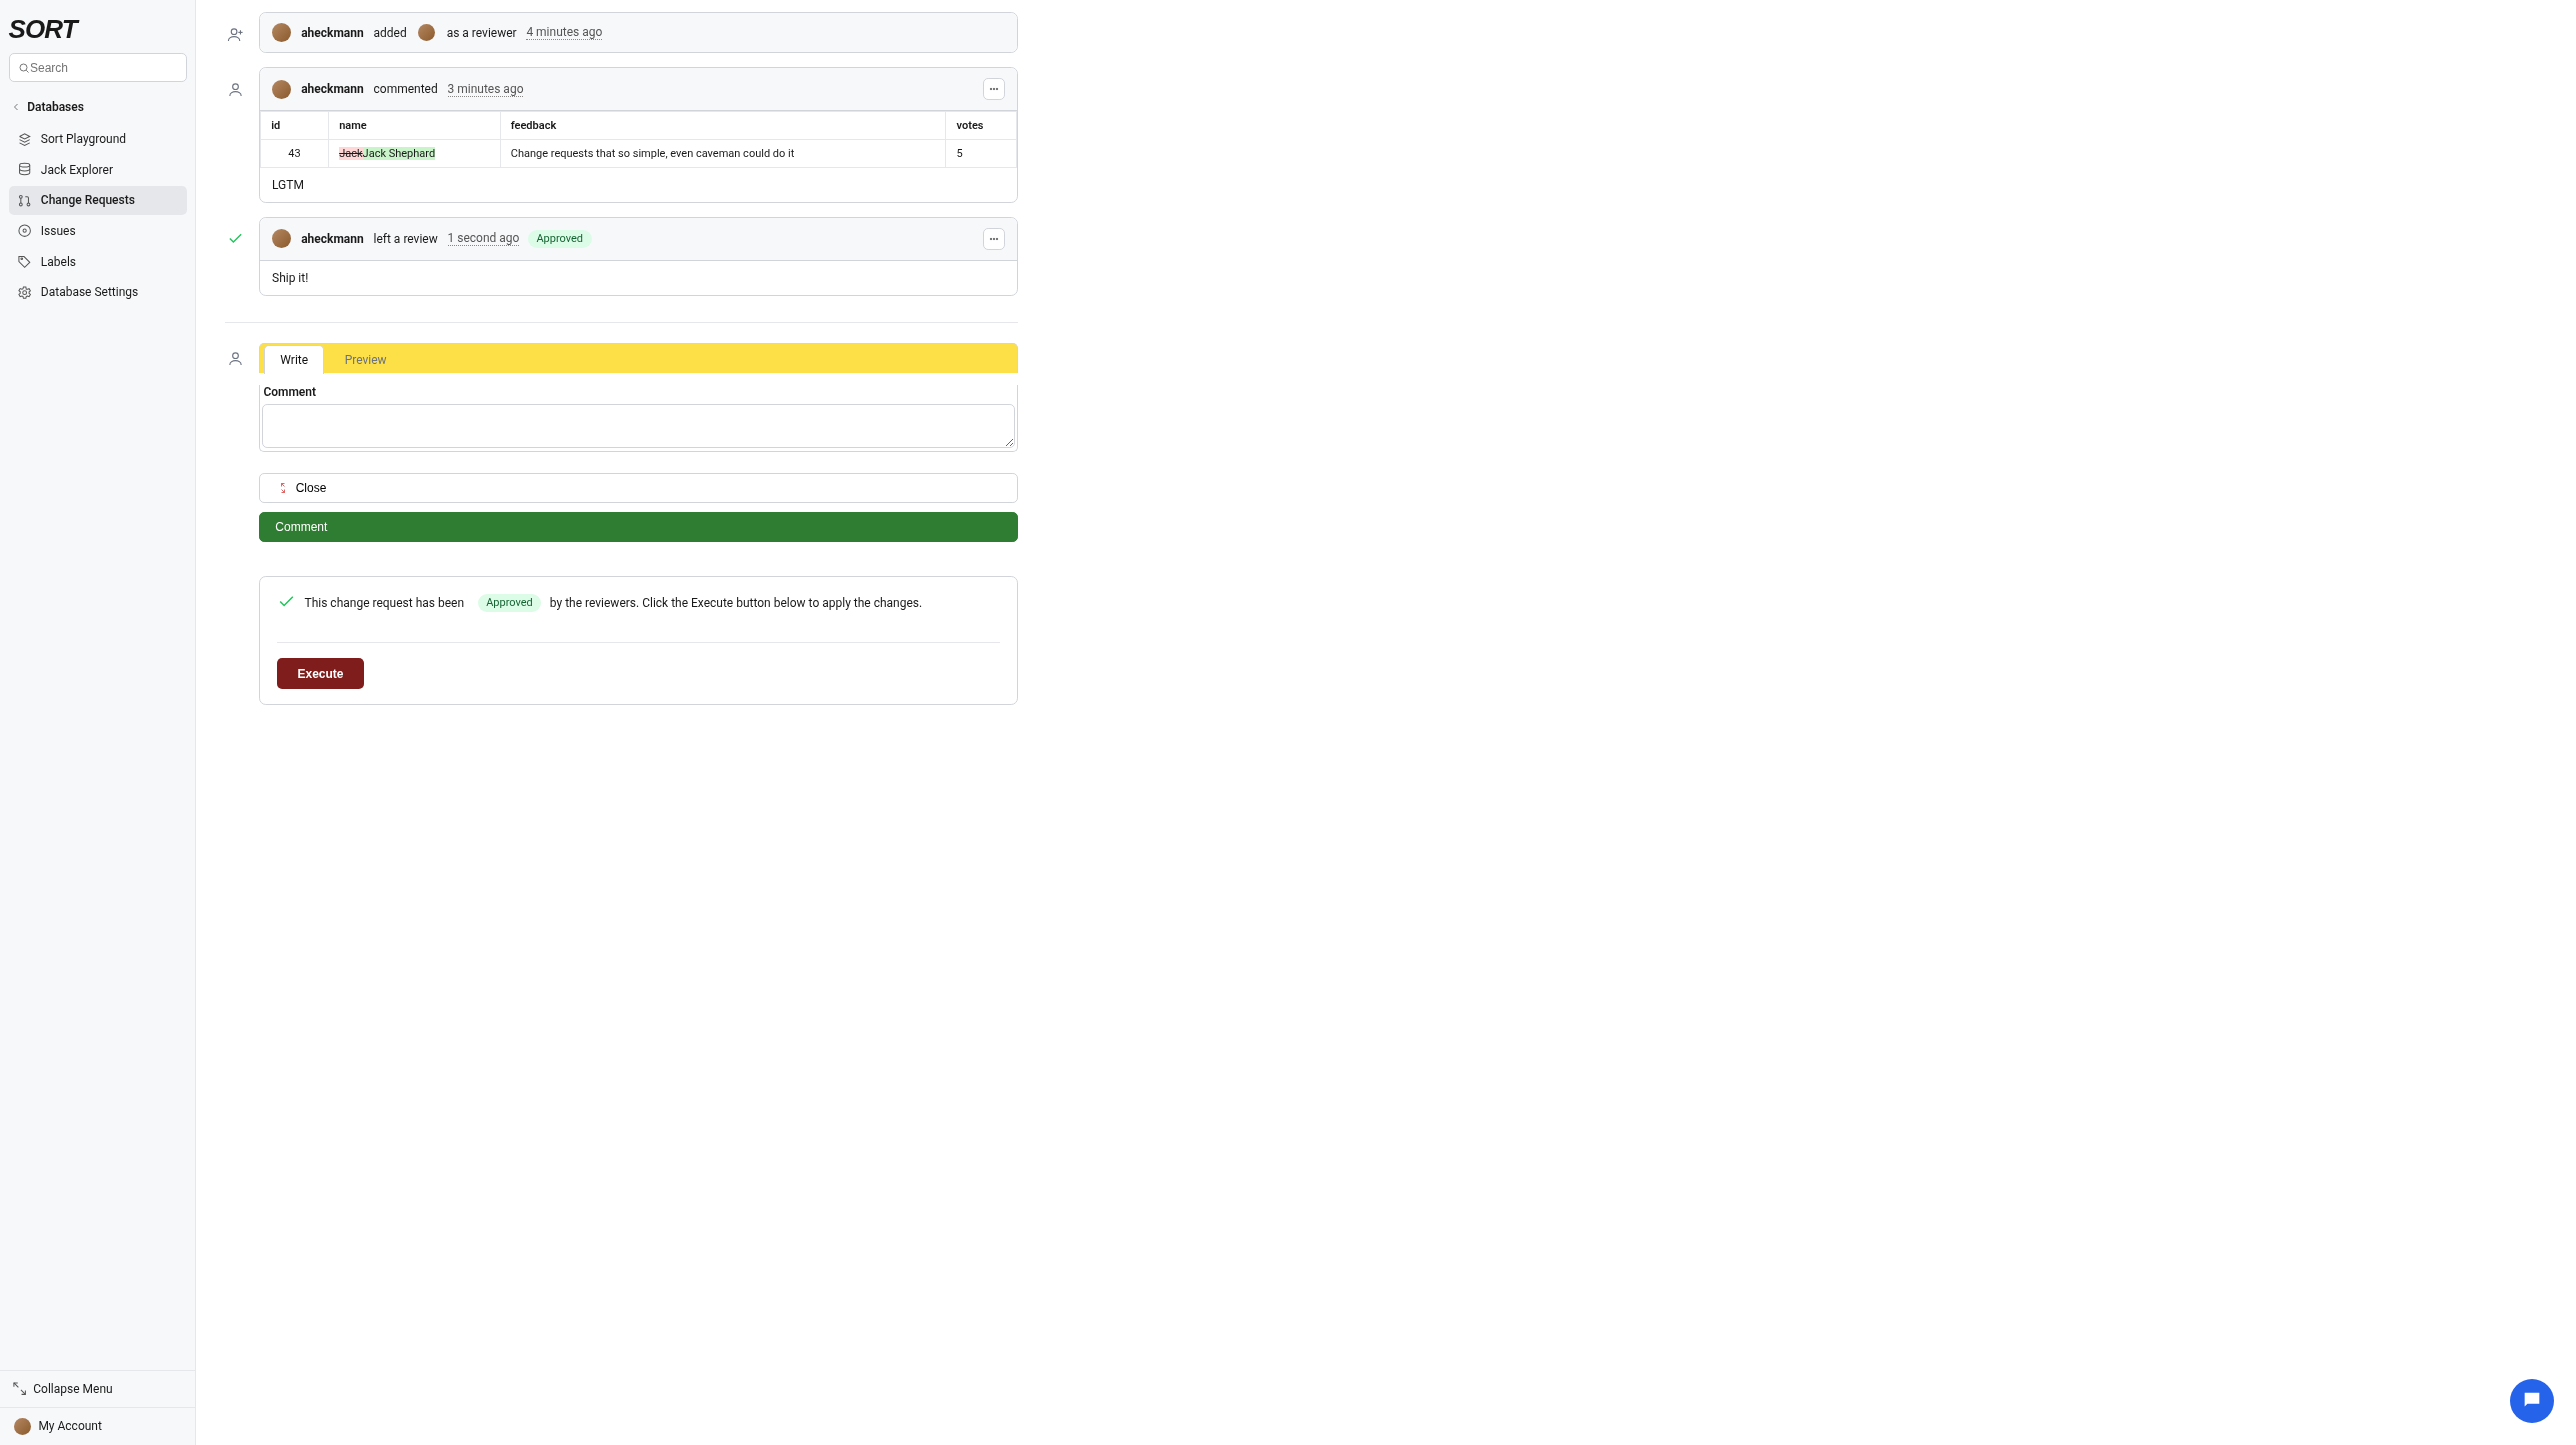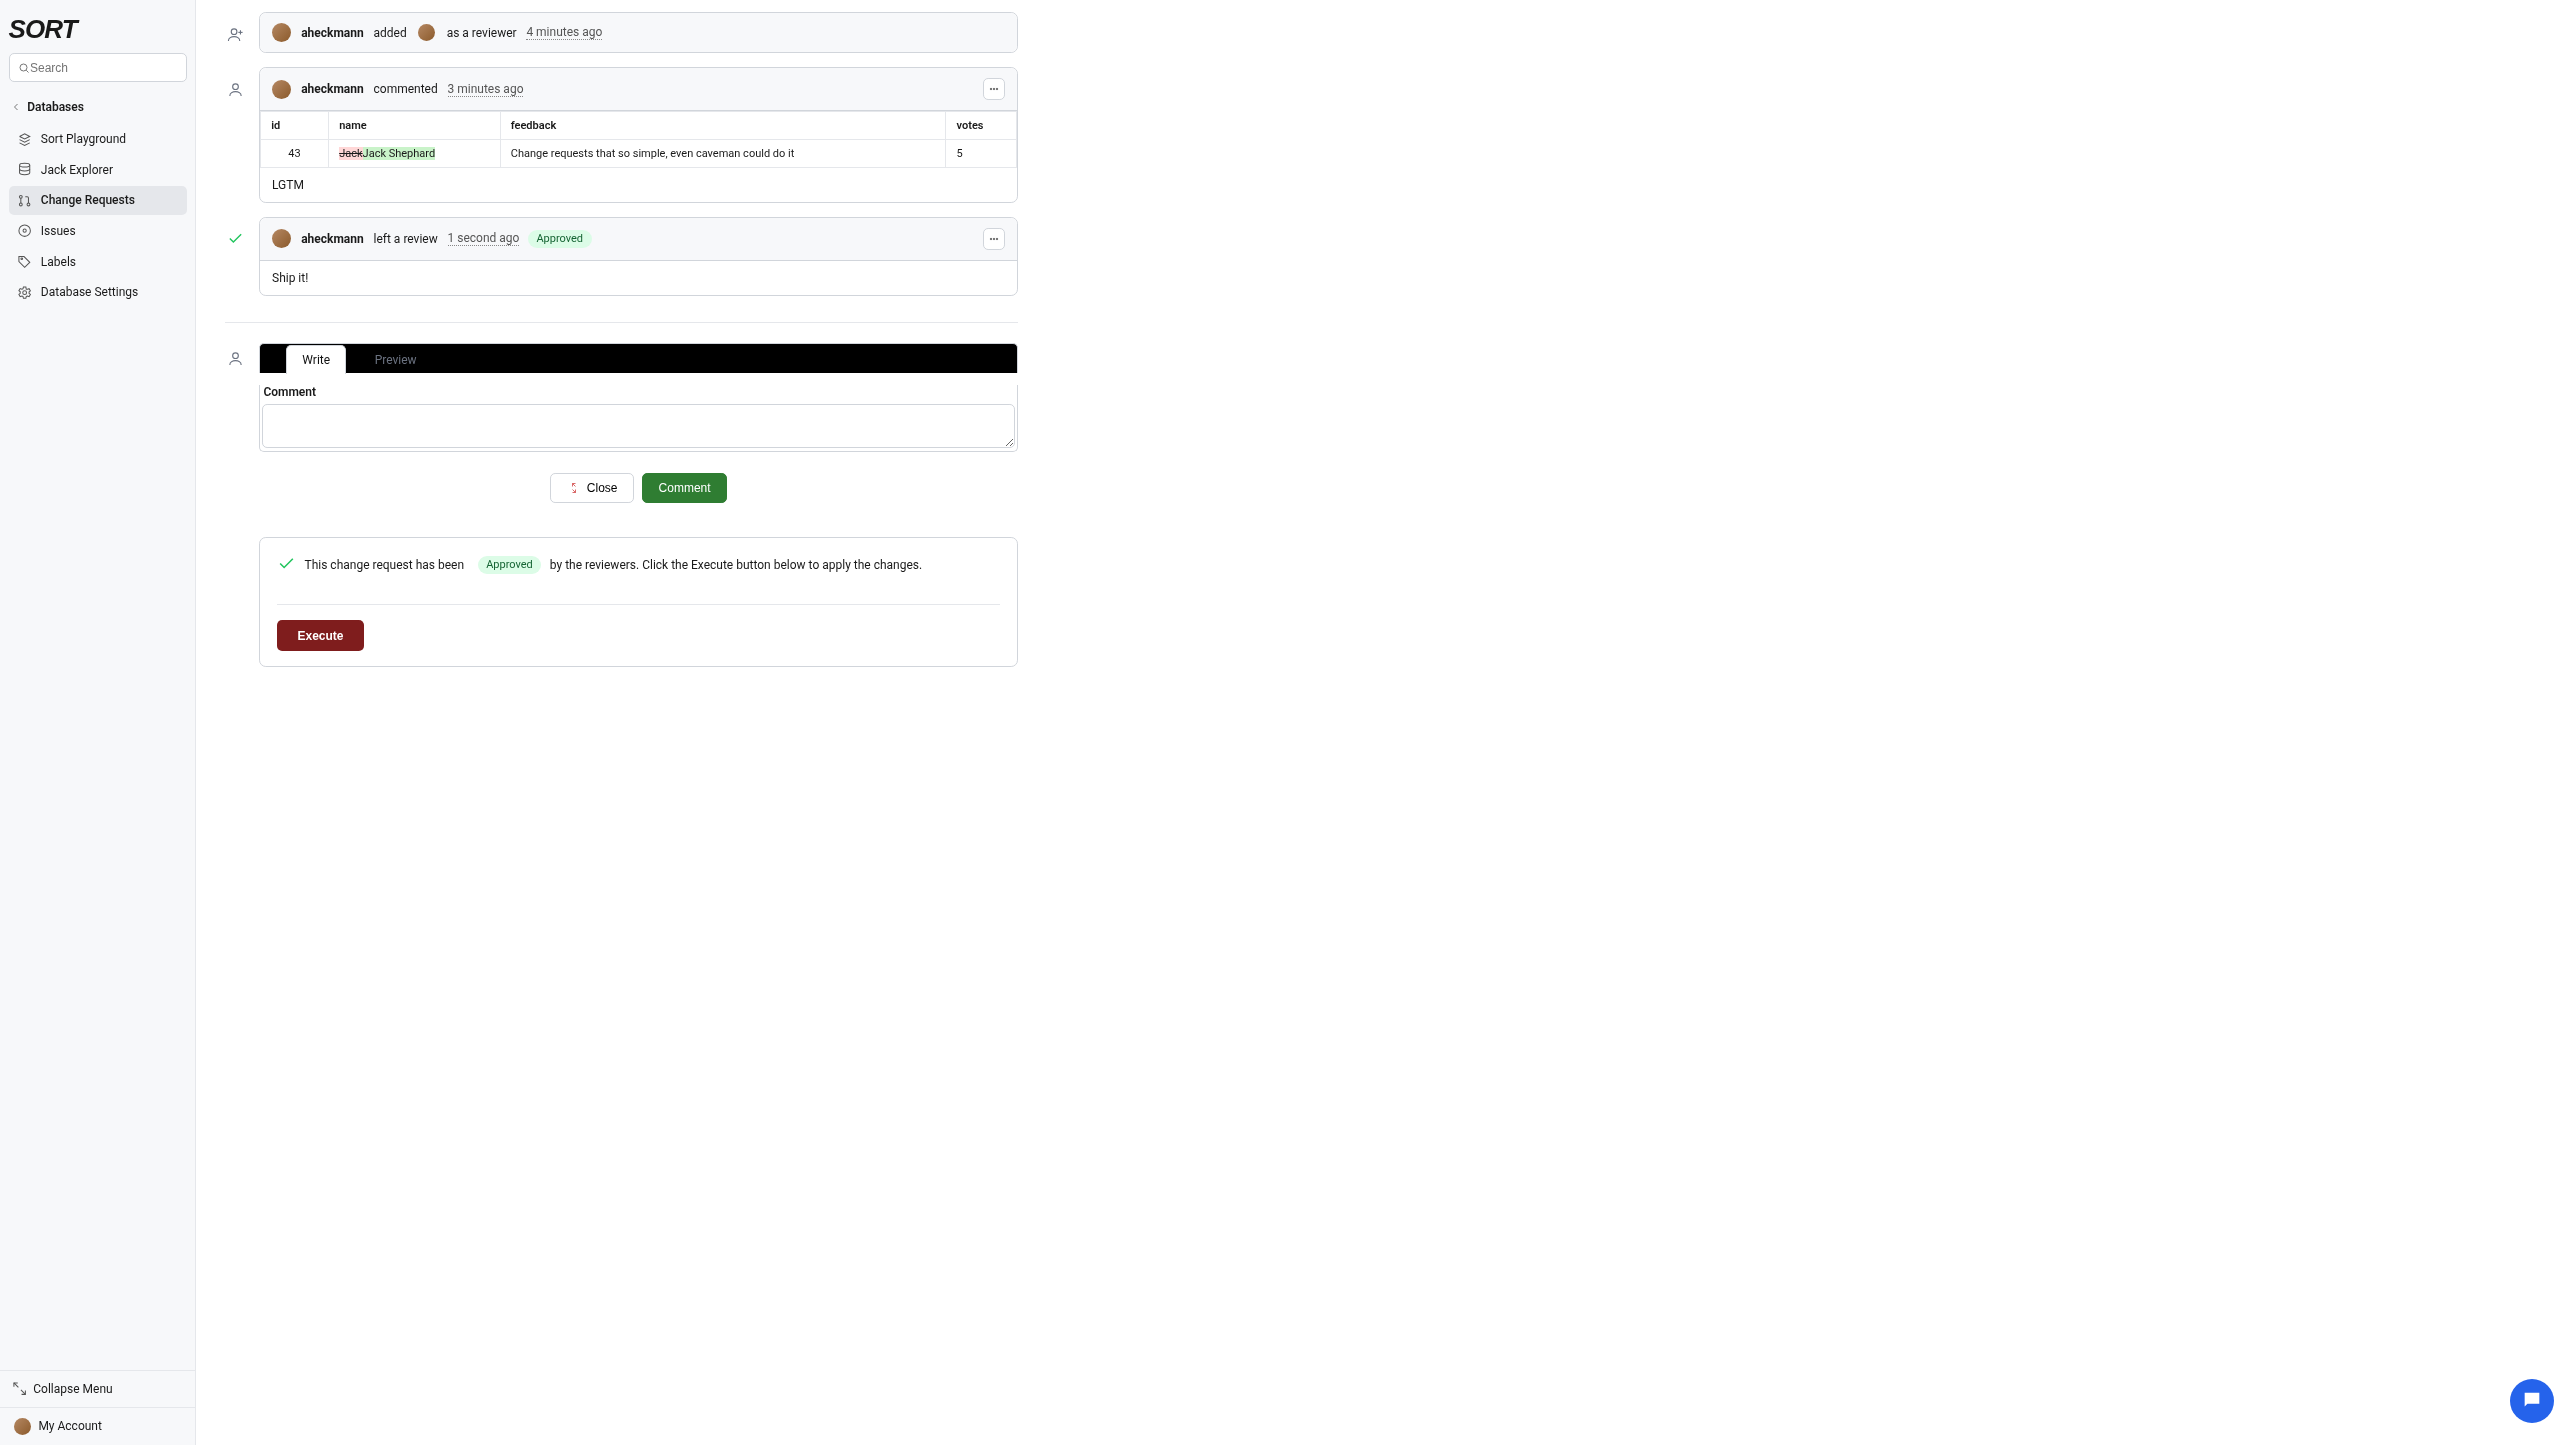--- a/index.html
+++ b/index.html
@@ -142,26 +142,26 @@
       color: #166534;
       border-radius: 852px;
       padding: 2.6px 8.5px;
       font-size: 11px;
       margin-left: 5.1px;
     }
     
     .divider { border-top: 1.7px solid #e5e7eb; margin: 25.6px 0 20.5px 0; }
     .tabs {
       display: flex; align-items: flex-end;
-      background: #000000;
+      background: #fde047;
       border: 0.9px solid #d1d5db;
       border-bottom: none;
       border-radius: 5.1px 5.1px 0 0;
-      padding-left: 26px;
-      gap: 12px;
+      padding-left: 4px;
+      gap: 4px;
     }
     .tab {
       padding: 6.8px 15.3px;
       cursor: pointer;
       color: #6b7280;
       border: 0.9px solid transparent;
       border-bottom: none;
       position: relative;
       top: 0.9px;
     }
@@ -173,21 +173,21 @@
     .comment-label { font-weight: 600; margin: 12px 1.7px 5.1px 1.7px; display: block; }
     .comment-box {
       width: 100%;
       min-height: 44px;
       border: 0.9px solid #d1d5db;
       border-radius: 5.1px;
       resize: vertical;
       padding: 6.8px;
       font-family: inherit; font-size: 12px;
     }
-    .btn-row { display: flex; justify-content: center; gap: 8.5px; margin-top: 20.5px; }
+    .btn-row { display: flex; justify-content: space-between; gap: 8.5px; margin-top: 20.5px; flex-direction: column; }
     .btn {
       border-radius: 5.1px;
       padding: 6.8px 15.3px;
       font-size: 12px;
       font-weight: 500;
       cursor: pointer;
       display: inline-flex; align-items: center; gap: 5.1px;
     }
     .btn-white { background: #fff; border: 0.9px solid #d1d5db; }
     .btn-green { background: #2f7d32; color: #fff; border: 0.9px solid #2f7d32; }

